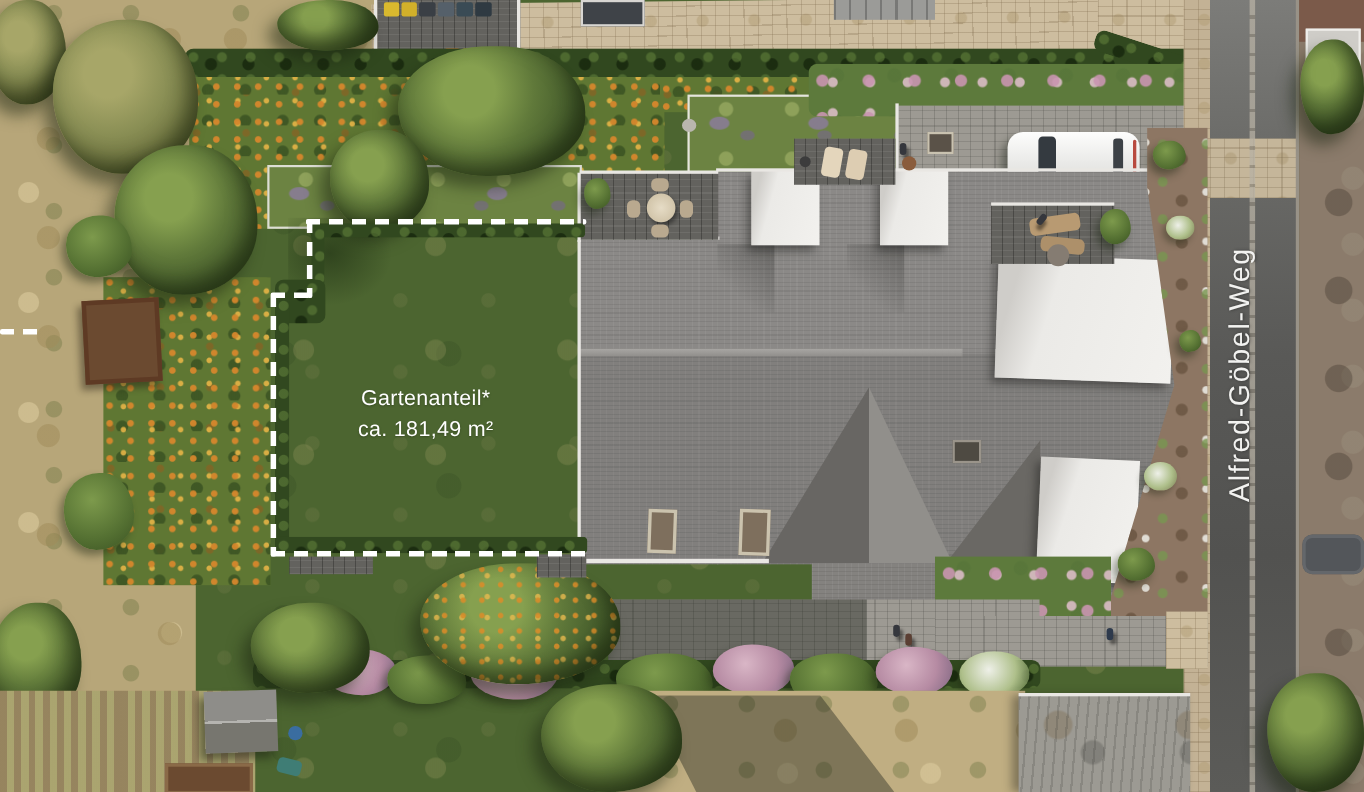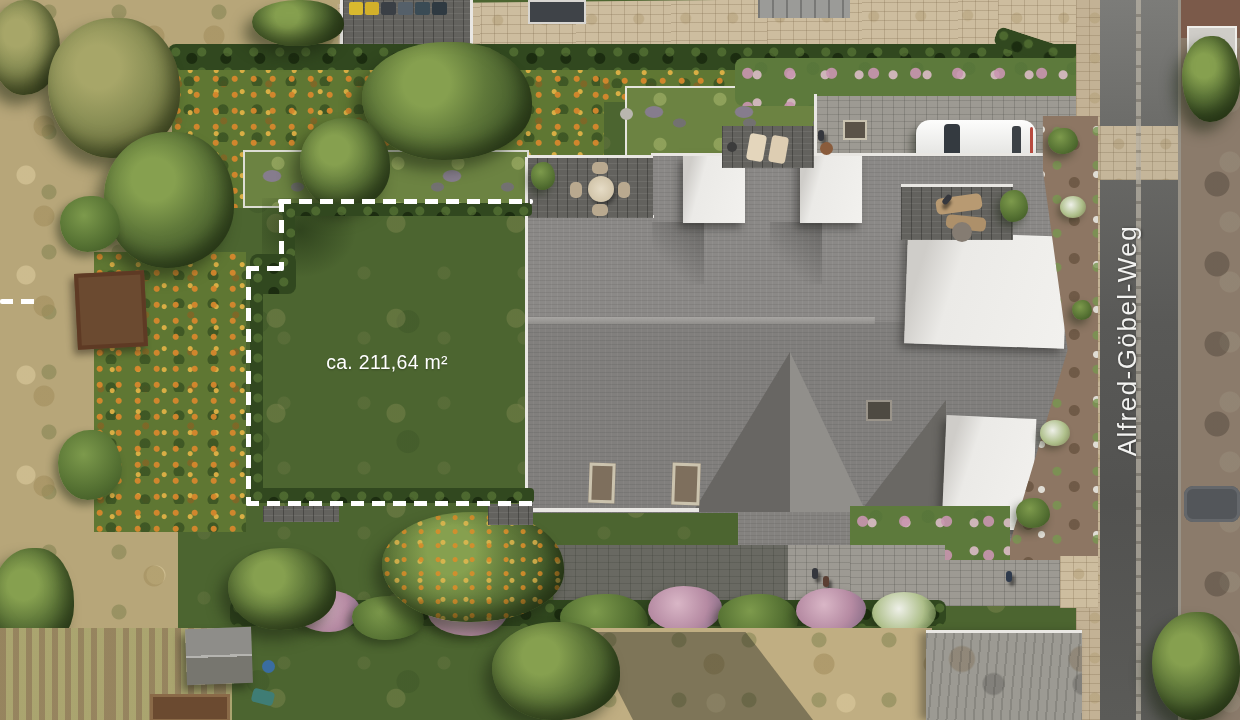--- a/index.html
+++ b/index.html
@@ -269,16 +269,17 @@
   <div class="a hedge" style="left:250px;top:270px;width:13px;height:232px;border-radius:4px;"></div>
   <div class="a hedge" style="left:250px;top:488px;width:284px;height:15px;border-radius:4px;"></div>
   <div class="a dashH" style="left:278px;top:199px;width:255px;"></div>
   <div class="a dashV" style="left:279px;top:199px;height:72px;"></div>
   <div class="a dashH" style="left:246px;top:266px;width:38px;"></div>
   <div class="a dashV" style="left:246px;top:266px;height:240px;"></div>
   <div class="a dashH" style="left:246px;top:501px;width:288px;"></div>
   <div class="a dashH" style="left:0;top:299px;width:40px;"></div>
 
   <div class="a garden-label" style="left:287px;top:348px;width:200px;">
-    <div>ca. 211,64 m²</div>
+    <div>Gartenanteil*</div>
+    <div>ca. 181,49 m²</div>
   </div>
 
 </div>
 
 </body></html>

